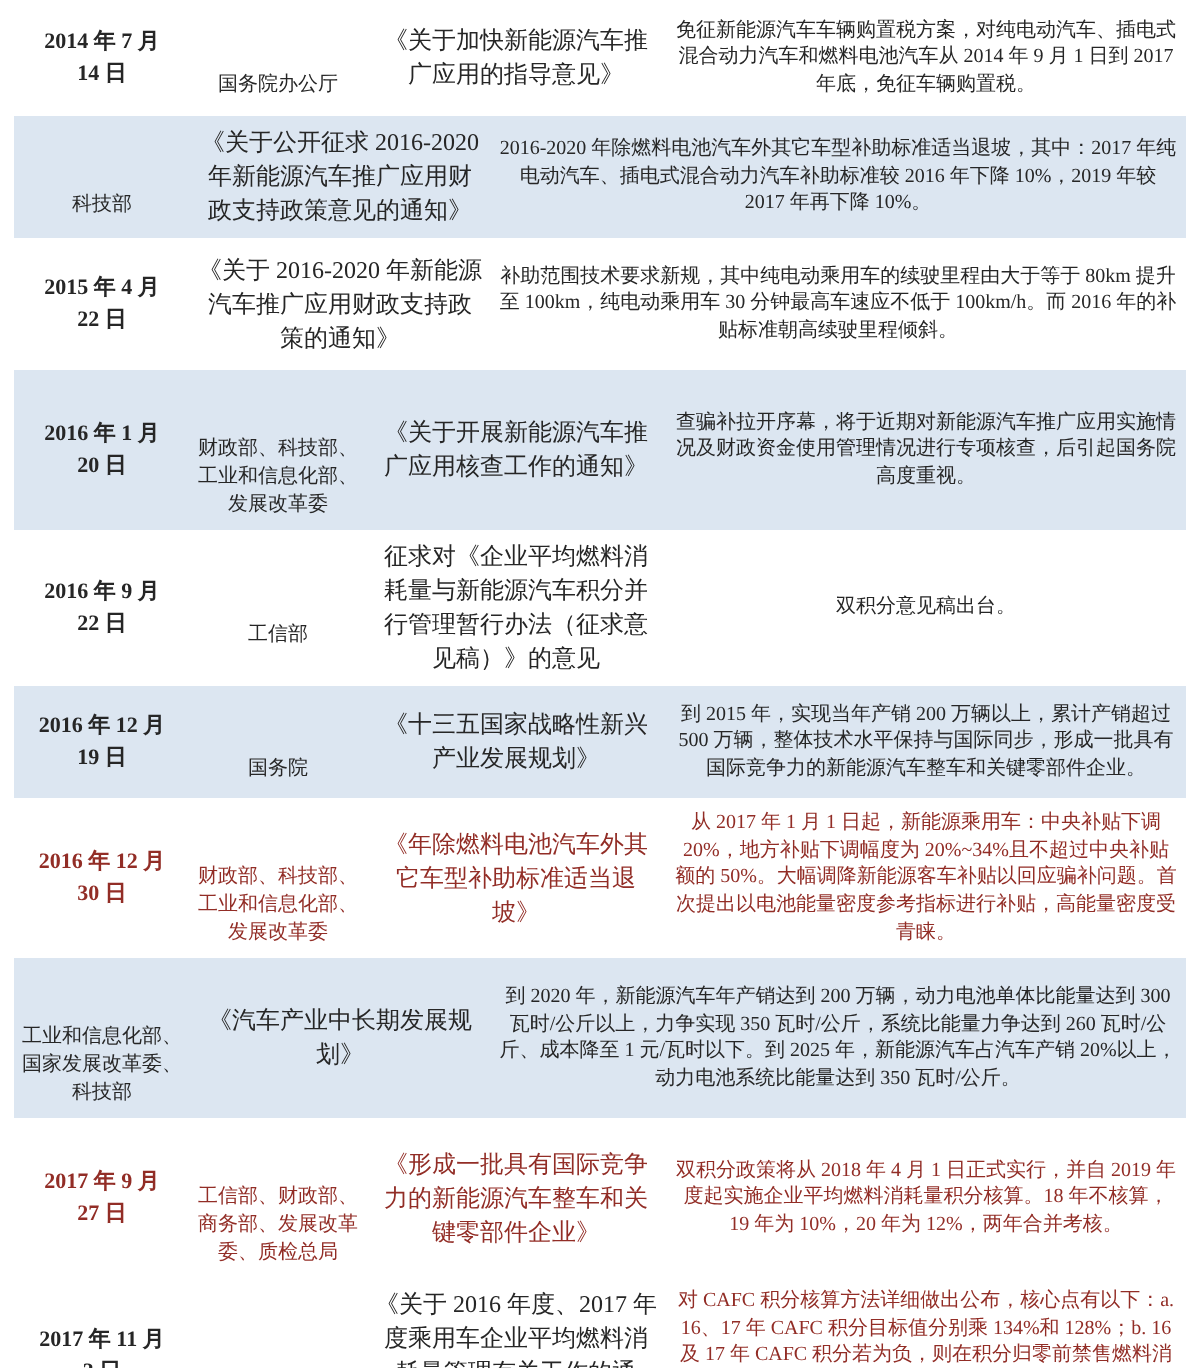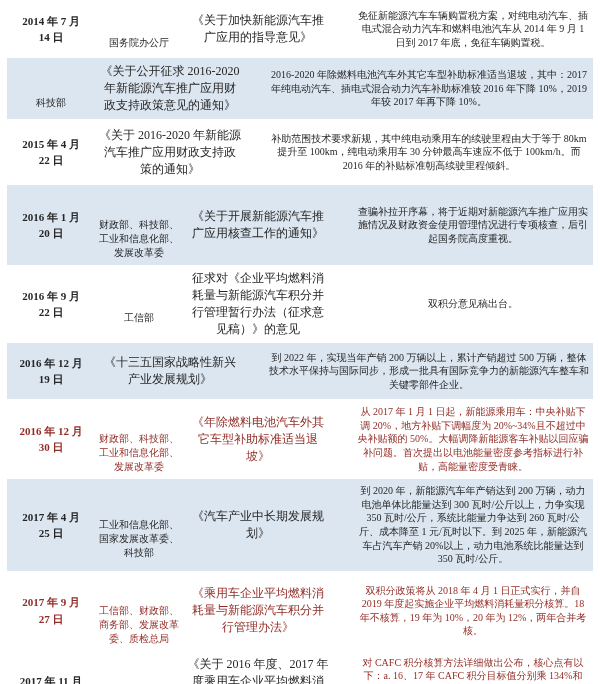--- a/index.html
+++ b/index.html
@@ -14,21 +14,21 @@
     color:var(--ink);
     -webkit-font-smoothing:antialiased;
   }
   .table{padding:0 7px;}
   .row{display:flex;align-items:center;}
   .row.blue{background:var(--blue);}
   .cell{box-sizing:border-box;padding:5px 4px;text-align:center;}
   .c-date{width:88px;font-weight:bold;font-size:11px;line-height:1.5;white-space:pre-line;}
   .c-dept{width:88px;font-size:10px;line-height:1.4;margin-top:28px;}
   .c-title{width:150px;font-size:12px;line-height:1.42;}
-  .c-content{flex:1;font-size:10px;line-height:1.36;margin-left:20px;}
+  .c-content{flex:1;font-size:10px;line-height:1.36;}
   .row.hl-all .cell{color:var(--red);}
   .row .c-content.hl{color:var(--red);}
   
   .row:nth-child(1){min-height:58px;justify-content:space-between;}
   .row:nth-child(2){min-height:58px;}
   .row:nth-child(3){min-height:66px;}
   .row:nth-child(4){min-height:54px;}
   .row:nth-child(5){min-height:56px;}
   .row:nth-child(6){min-height:56px;}
   .row:nth-child(7){min-height:78px;}
@@ -74,45 +74,44 @@
     <div class="cell c-date">2016 年 9 月
 22 日</div>
     <div class="cell c-dept">工信部</div>
     <div class="cell c-title">征求对《企业平均燃料消耗量与新能源汽车积分并行管理暂行办法（征求意见稿）》的意见</div>
     <div class="cell c-content">双积分意见稿出台。</div>
   </div>
 
   <div class="row blue">
     <div class="cell c-date">2016 年 12 月
 19 日</div>
+    <div class="cell c-dept">国务院</div>
     <div class="cell c-title">《十三五国家战略性新兴产业发展规划》</div>
-    <div class="cell c-content">到 2022 年，实现当年产销 200 万辆以上，累计产销超过 500 万辆，整体技术水平保持与国际同步，形成一批具有国际竞争力的新能源汽车整车和关键零部件企业。</div>
+    <div class="cell c-content">到 2015 年，实现当年产销 200 万辆以上，累计产销超过 500 万辆，整体技术水平保持与国际同步，形成一批具有国际竞争力的新能源汽车整车和关键零部件企业。</div>
   </div>
 
   <div class="row hl-all">
     <div class="cell c-date">2016 年 12 月
 30 日</div>
     <div class="cell c-dept">财政部、科技部、工业和信息化部、发展改革委</div>
     <div class="cell c-title">《年除燃料电池汽车外其它车型补助标准适当退坡》</div>
     <div class="cell c-content">从 2017 年 1 月 1 日起，新能源乘用车：中央补贴下调 20%，地方补贴下调幅度为 20%~34%且不超过中央补贴额的 50%。大幅调降新能源客车补贴以回应骗补问题。首次提出以电池能量密度参考指标进行补贴，高能量密度受青睐。</div>
   </div>
 
   <div class="row blue">
-    <div class="cell c-date">2017 年 4 月
-25 日</div>
     <div class="cell c-dept">工业和信息化部、国家发展改革委、科技部</div>
     <div class="cell c-title">《汽车产业中长期发展规划》</div>
     <div class="cell c-content">到 2020 年，新能源汽车年产销达到 200 万辆，动力电池单体比能量达到 300 瓦时/公斤以上，力争实现 350 瓦时/公斤，系统比能量力争达到 260 瓦时/公斤、成本降至 1 元/瓦时以下。到 2025 年，新能源汽车占汽车产销 20%以上，动力电池系统比能量达到 350 瓦时/公斤。</div>
   </div>
 
   <div class="row hl-all">
     <div class="cell c-date">2017 年 9 月
 27 日</div>
     <div class="cell c-dept">工信部、财政部、商务部、发展改革委、质检总局</div>
-    <div class="cell c-title">《乘用车企业平均燃料消耗量与新能源汽车积分并行管理办法》</div>
+    <div class="cell c-title">《形成一批具有国际竞争力的新能源汽车整车和关键零部件企业》</div>
     <div class="cell c-content">双积分政策将从 2018 年 4 月 1 日正式实行，并自 2019 年度起实施企业平均燃料消耗量积分核算。18 年不核算，19 年为 10%，20 年为 12%，两年合并考核。</div>
   </div>
 
   <div class="row">
     <div class="cell c-date">2017 年 11 月
 3 日</div>
     <div class="cell c-dept">工信部</div>
     <div class="cell c-title">《关于 2016 年度、2017 年度乘用车企业平均燃料消耗量管理有关工作的通知》</div>
     <div class="cell c-content hl">对 CAFC 积分核算方法详细做出公布，核心点有以下：a. 16、17 年 CAFC 积分目标值分别乘 134%和 128%；b. 16 及 17 年 CAFC 积分若为负，则在积分归零前禁售燃料消耗不达标的新车；c. 13-15 年度积分法可以打折后结转抵偿负积分。</div>
   </div>

